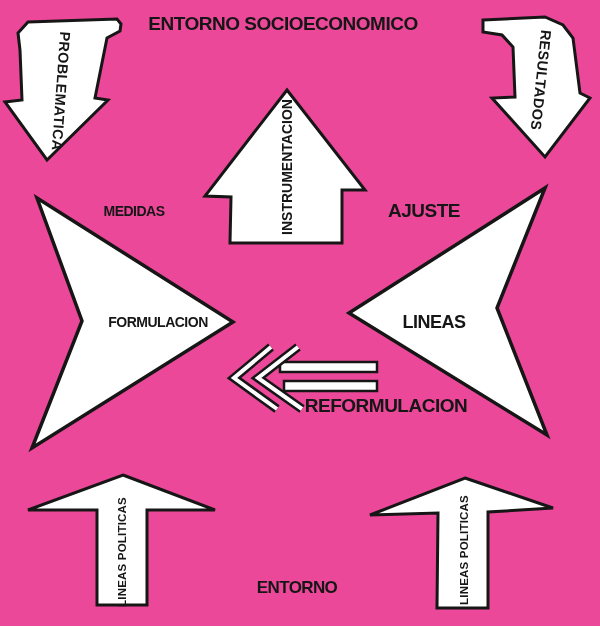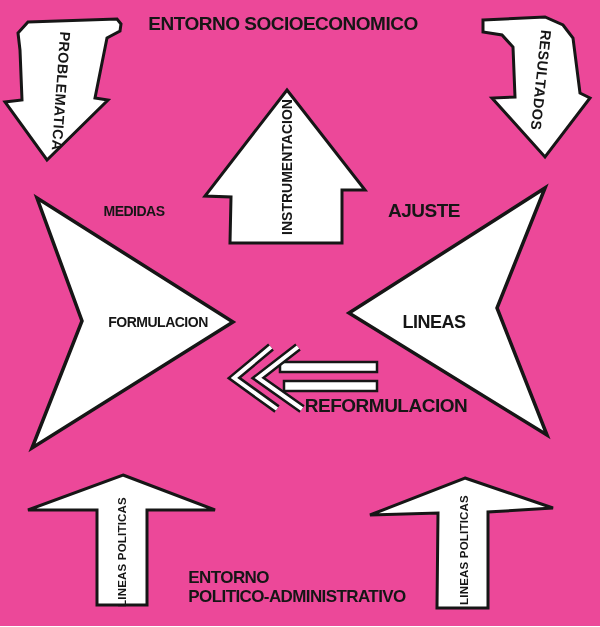--- a/index.html
+++ b/index.html
@@ -81,16 +81,15 @@
   <div class="lbl" id="lbl-control">LINEAS</div>
 
   <div class="lbl" id="lbl-reformulacion">REFORMULACION</div>
 
   <div class="lbl" id="lbl-lineas-left">LINEAS POLITICAS</div>
 
   <div class="lbl" id="lbl-lineas-right">LINEAS POLITICAS</div>
 
   <div class="lbl" id="lbl-title-bottom">
     <div>ENTORNO</div>
-    <div>POLITICO-ADMINISTRATIVO</div>
   </div>
 
 </div>
 
 </body></html>

